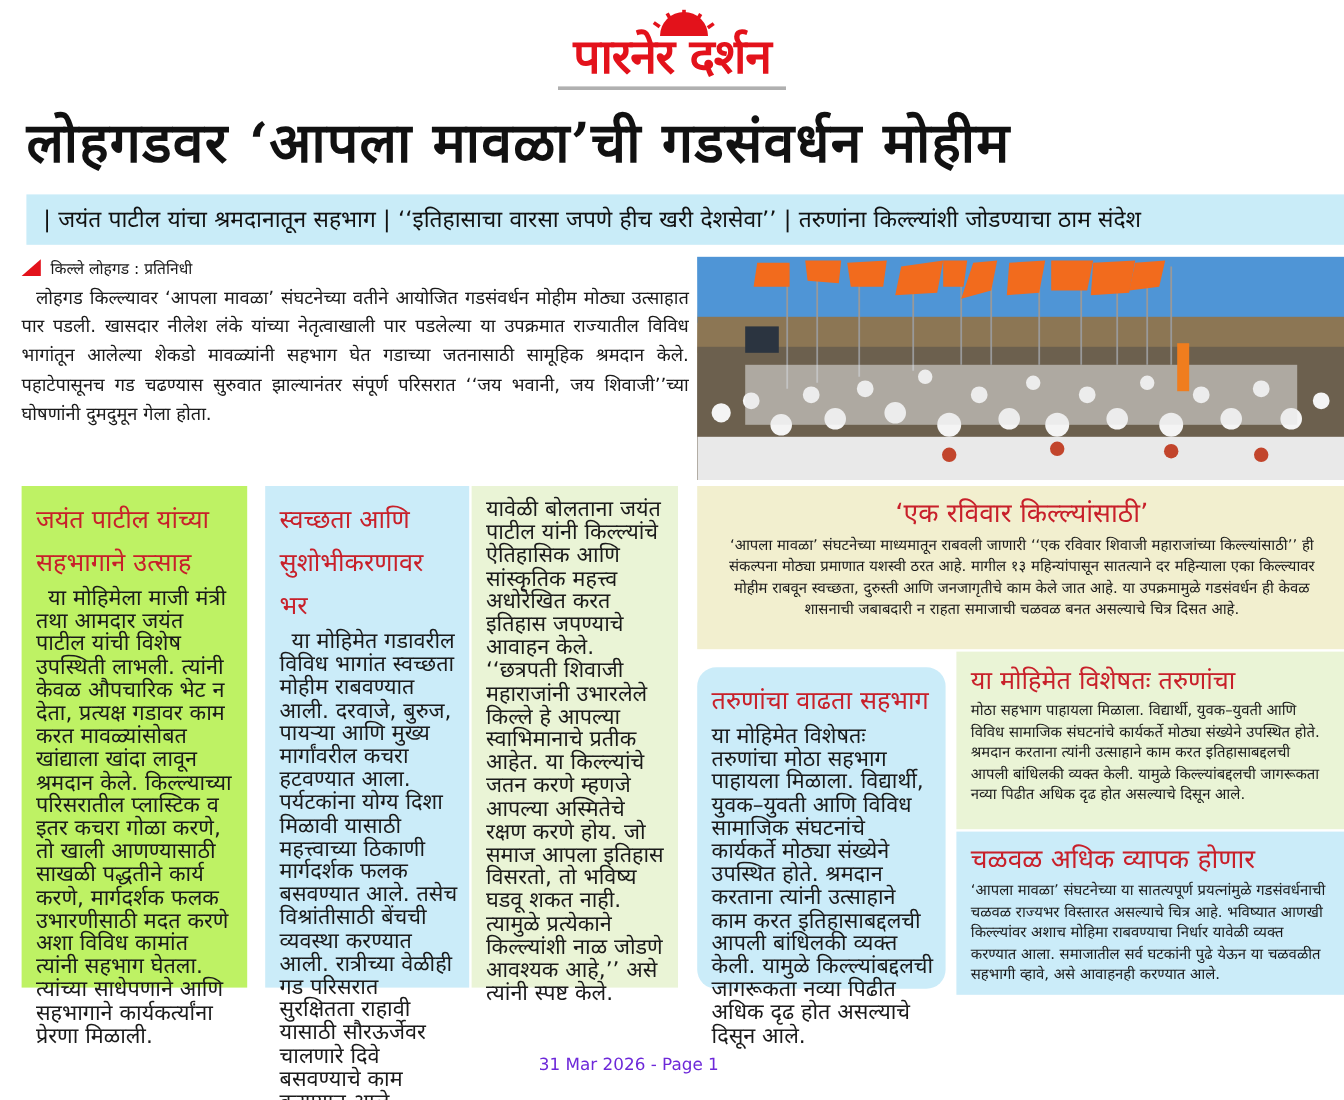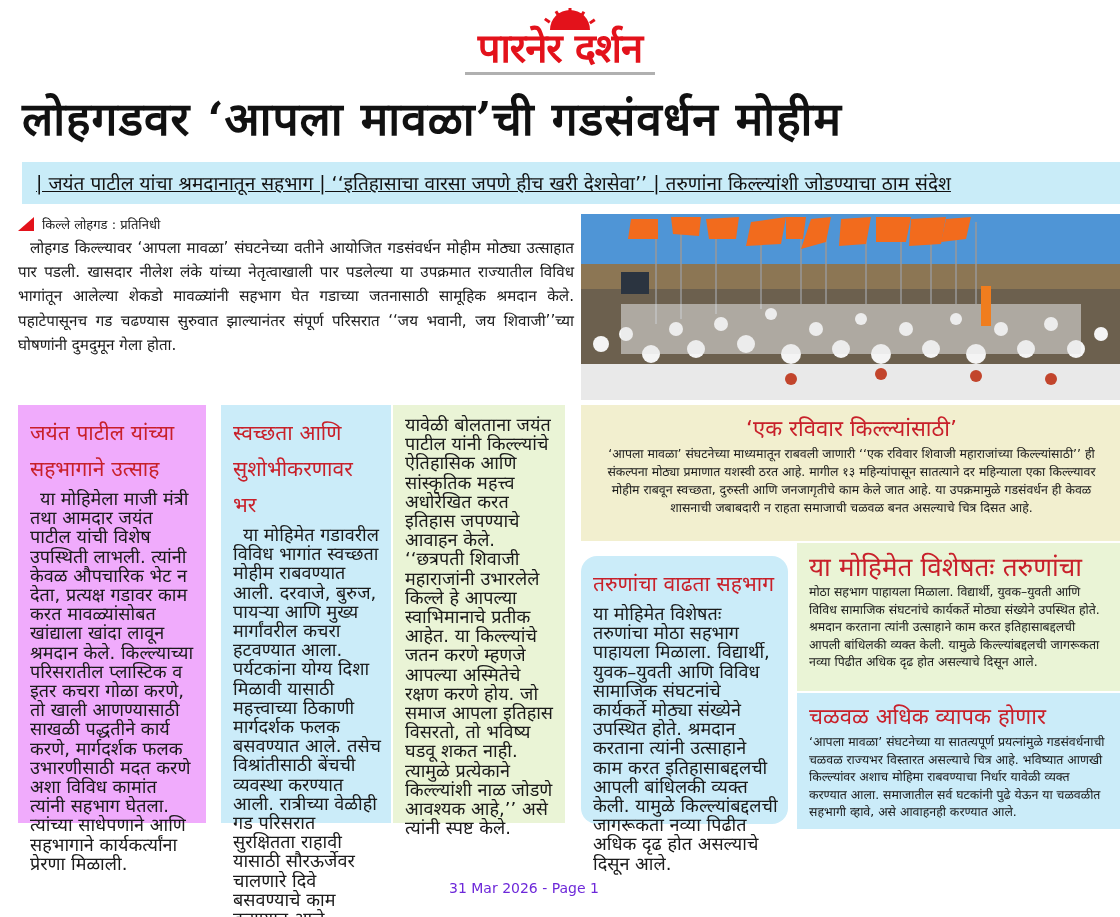--- a/index.html
+++ b/index.html
@@ -6,42 +6,42 @@
   html, body { width: 1120px; height: 917px; background: #ffffff; overflow: hidden; }
   body { position: relative; font-family: "DejaVu Sans", sans-serif; color: #1a1a1a; }
 
   .masthead { position: absolute; left: 455px; top: 8px; width: 210px; height: 70px; text-align: center; }
   .masthead .sun { position: absolute; left: 85px; top: 0; width: 60px; height: 22px; }
   .masthead .logo-text { position: absolute; left: 0; top: 16px; width: 210px; font-family: "DejaVu Serif", serif; font-weight: bold; font-size: 40px; color: #e3121b; letter-spacing: -1px; line-height: 48px; }
   .masthead .underline { position: absolute; left: 10px; top: 64px; width: 190px; height: 3px; background: #b0b0b0; }
 
   .headline { position: absolute; left: 22px; top: 86px; width: 1098px; height: 66px; font-family: "DejaVu Serif", serif; font-weight: bold; font-size: 46px; color: #111; white-space: nowrap; line-height: 66px; letter-spacing: 1px; }
 
-  .strap { position: absolute; left: 22px; top: 162px; width: 1098px; height: 42px; background: #c9ecf8; font-family: "DejaVu Sans", sans-serif; font-size: 19px; color: #111; line-height: 42px; padding-left: 14px; white-space: nowrap; overflow: hidden; text-decoration: underline; }
+  .strap { position: absolute; left: 22px; top: 162px; width: 1098px; height: 42px; background: #c9ecf8; font-family: "DejaVu Sans", sans-serif; font-size: 19px; color: #111; line-height: 42px; padding-left: 14px; white-space: nowrap; overflow: hidden; }
 
   .dateline { position: absolute; left: 18px; top: 214px; font-size: 13px; line-height: 22px; }
   .dateline .tri { display: inline-block; width: 0; height: 0; border-left: 0 solid transparent; border-bottom: 14px solid #e3121b; border-right: 16px solid transparent; vertical-align: -2px; margin-right: 8px; transform: scaleX(-1); }
   .lead { position: absolute; left: 18px; top: 236px; width: 556px; font-size: 15.2px; line-height: 24.2px; text-indent: 12px; text-align: justify; }
 
   .photo { position: absolute; left: 581px; top: 214px; width: 539px; height: 186px; overflow: hidden; background: linear-gradient(#5d9ed6 0%, #8ab9e2 22%, #9e8a67 32%, #7b6a4e 45%, #6b5f4d 60%); }
 
   .box { position: absolute; padding: 10px 10px 8px 12px; }
   .box h2 { font-family: "DejaVu Sans", sans-serif; font-weight: normal; color: #c8202a; font-size: 21px; line-height: 36px; margin-bottom: 2px; }
   .box p { font-size: 18px; line-height: 19.2px; color: #1a1a1a; }
   .box p.indent { text-indent: 10px; }
 
-  .c1 { left: 18px; top: 405px; width: 188px; height: 418px; background: #f0abfc; }
+  .c1 { left: 18px; top: 405px; width: 188px; height: 418px; background: #bef264; }
   .c2 { left: 221px; top: 405px; width: 170px; height: 418px; background: #cbecf9; }
   .c3 { left: 393px; top: 405px; width: 172px; height: 418px; background: #eaf4d6; }
   .c4 { left: 581px; top: 405px; width: 539px; height: 136px; background: #f2efcf; text-align: center; }
   .c4 h2 { font-size: 22px; line-height: 28px; }
   .c4 p { font-size: 12.4px; line-height: 18px; }
   .c5 { left: 581px; top: 556px; width: 207px; height: 268px; background: #cbecf9; border-radius: 16px; }
   .c6 { left: 797px; top: 543px; width: 323px; height: 148px; background: #eaf4d6; }
-  .c6 h2 { font-size: 26px; line-height: 28px; }
+  .c6 h2 { font-size: 21px; line-height: 28px; }
   .c6 p { font-size: 12.4px; line-height: 17.6px; }
   .c7 { left: 797px; top: 693px; width: 323px; height: 136px; background: #cbecf9; }
   .c7 h2 { font-size: 22px; line-height: 28px; }
   .c7 p { font-size: 12.4px; line-height: 17.6px; }
 
   .footer { position: absolute; left: 0; top: 880px; width: 1048px; text-align: center; font-family: "DejaVu Sans", sans-serif; font-size: 14px; color: #6d28d9; }
 </style>
 </head>
 <body>
 

